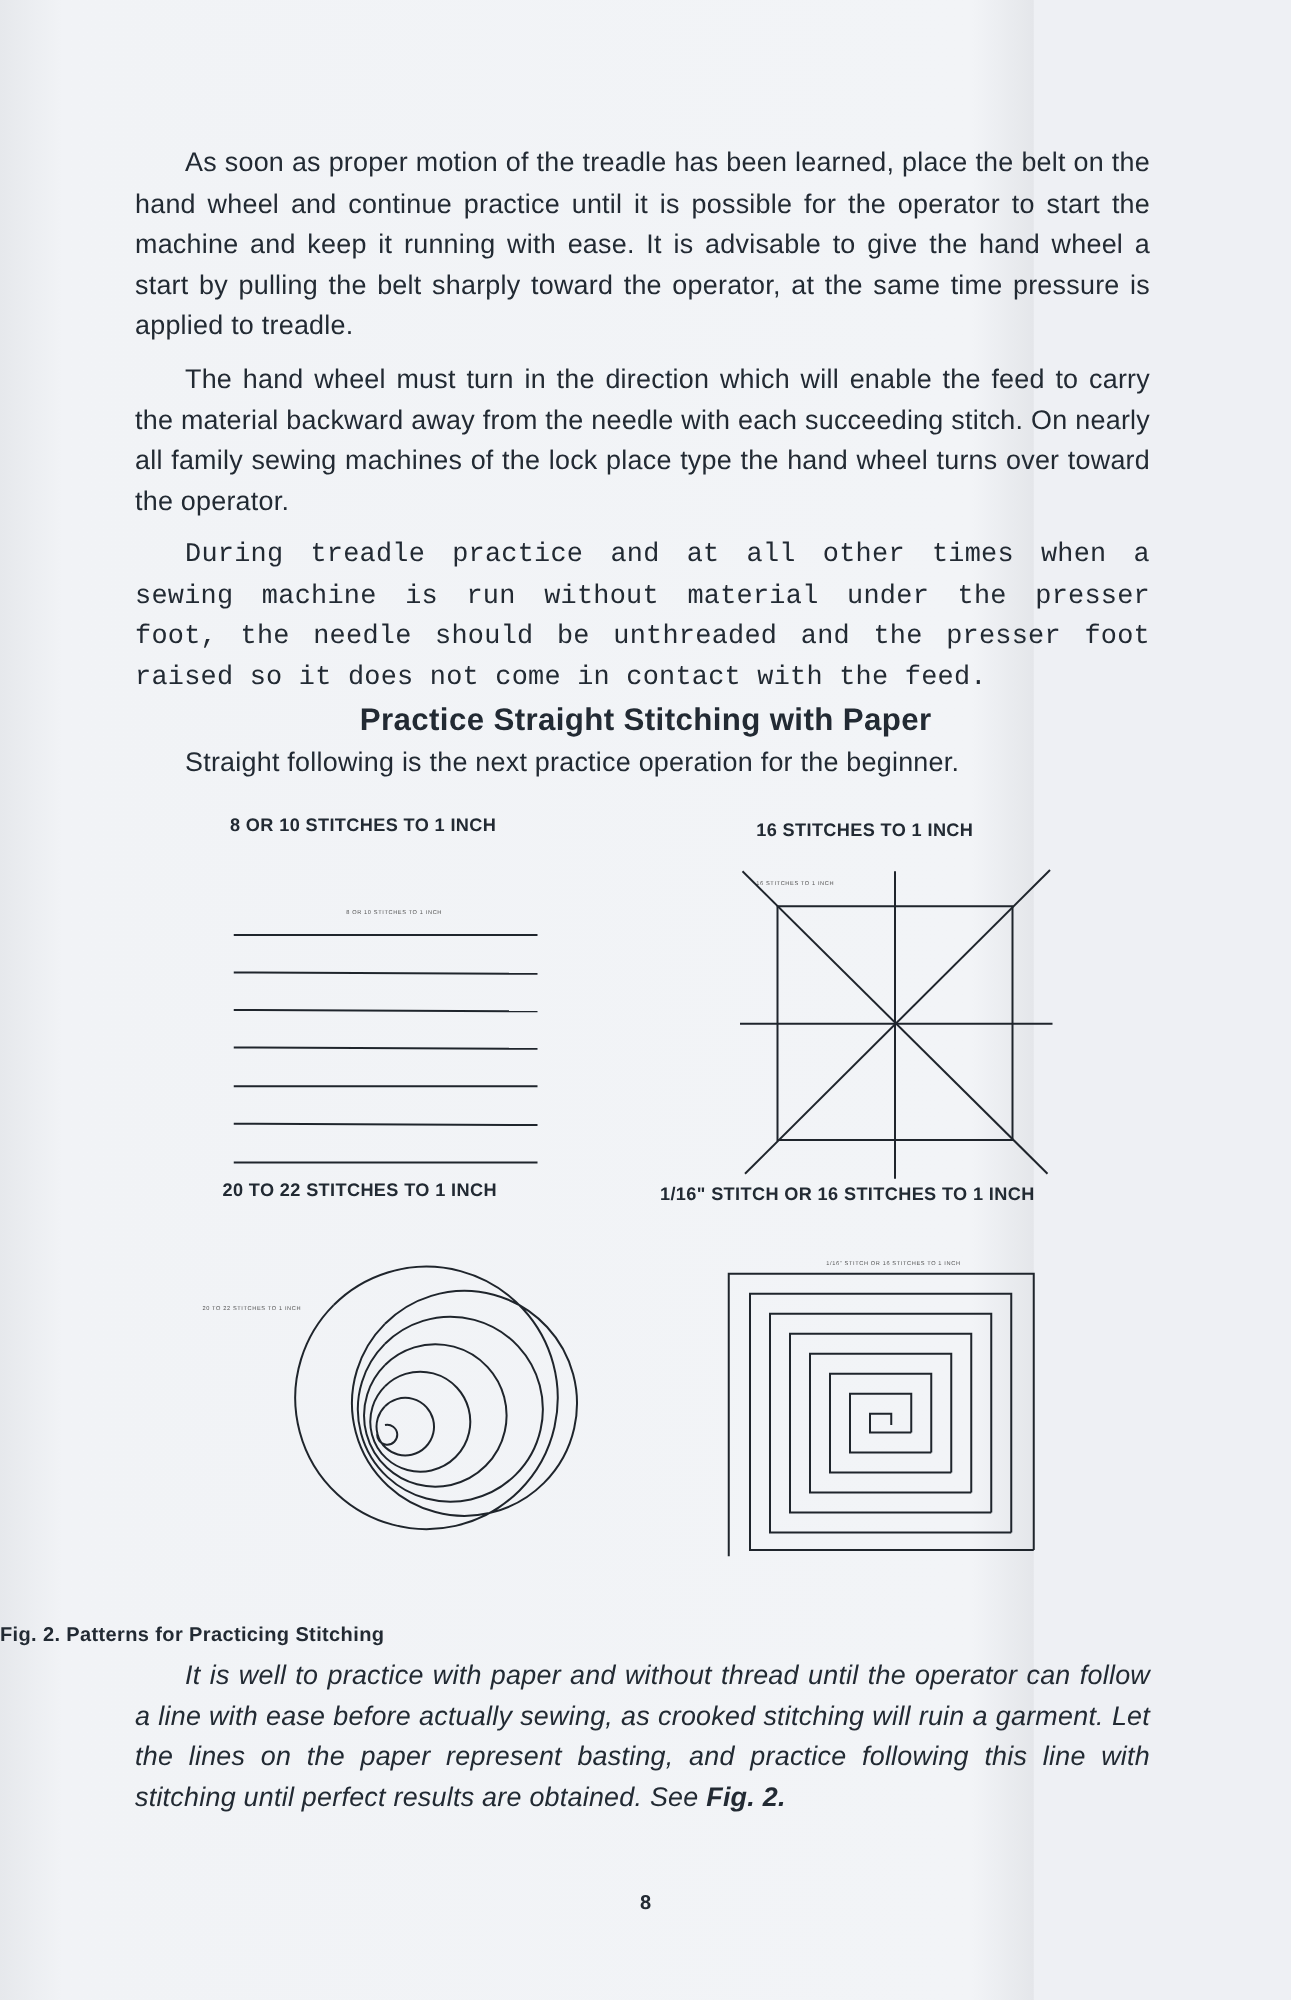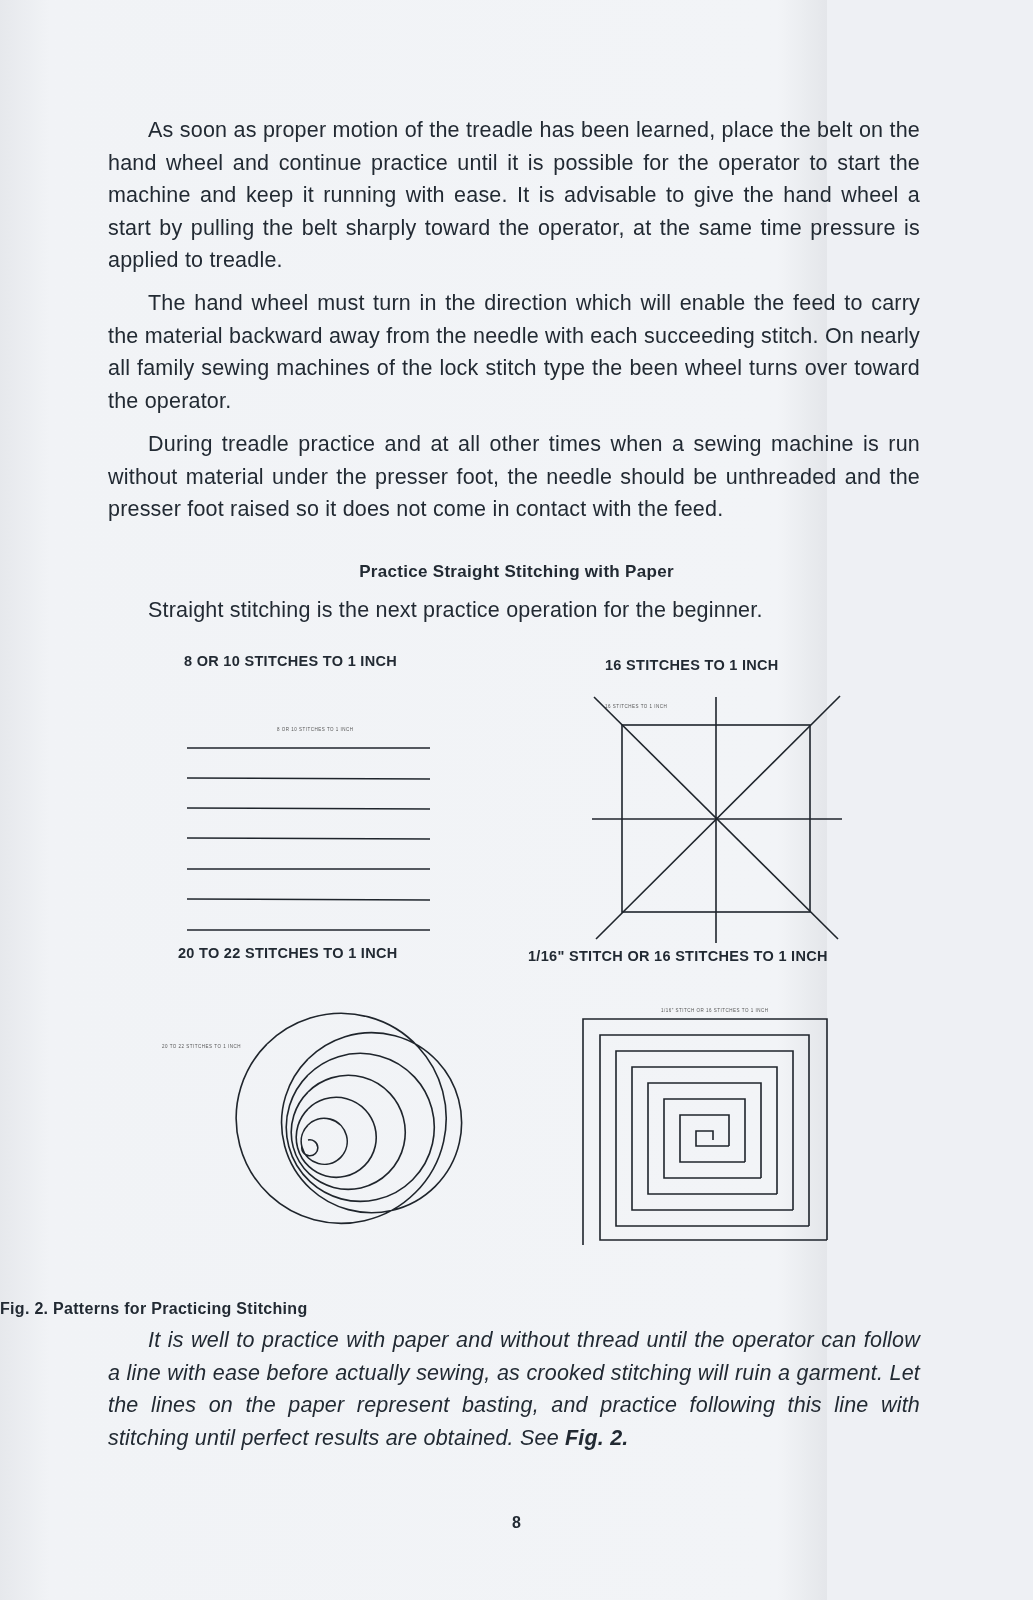--- a/index.html
+++ b/index.html
@@ -13,21 +13,21 @@
   .page { position:absolute; left:0; top:0; width:827px; height:1600px;
     background: linear-gradient(90deg,#e6e8ec 0%,#f1f3f6 6%,#f2f4f7 94%,#e4e6ea 100%); }
   .para {
     position:absolute; left:108px; width:812px;
     font-size:21.5px; line-height:32.5px; text-align:justify;
     letter-spacing:0.2px; margin:0;
   }
   .para .indent { display:inline-block; width:40px; }
   .heading {
     position:absolute; left:0; width:1033px; text-align:center;
-    top:562px; font-size:17px; font-weight:bold; letter-spacing:0.3px; margin:0;
+    top:562px; font-size:25px; font-weight:bold; letter-spacing:0.3px; margin:0;
   }
   .label {
     position:absolute; font-size:14.5px; font-weight:bold; letter-spacing:0.3px; white-space:nowrap;
   }
   .tiny {
     position:absolute; font-size:4.5px; color:#555; letter-spacing:0.5px; white-space:nowrap;
   }
   .caption {
     position:absolute; left:0; width:1033px; top:1300px;
     font-size:16px; font-weight:bold; letter-spacing:0.3px;
@@ -39,27 +39,27 @@
   svg.fig { position:absolute; overflow:visible; }
   svg.fig line, svg.fig path, svg.fig polyline, svg.fig rect { stroke:#1f252c; fill:none; stroke-width:1.6; }
 </style>
 </head>
 <body>
 
 <div class="page">
 
   <p class="para" style="top:114px;"><span class="indent"></span><span>As soon as proper motion of the treadle has been learned, place the belt on the hand wheel and continue practice until it is possible for the operator to start the machine and keep it running with ease.  It is advisable to give the hand wheel a start by pulling the belt sharply toward the operator, at the same time pressure is applied to treadle.</span></p>
 
-  <p class="para" style="top:287px;"><span class="indent"></span><span>The hand wheel must turn in the direction which will enable the feed to carry the material backward away from the needle with each succeeding stitch.  On nearly all family sewing machines of the lock stitch type the been wheel turns over toward the operator.</span></p>
+  <p class="para" style="top:287px;"><span class="indent"></span><span>The hand wheel must turn in the direction which will enable the feed to carry the material backward away from the needle with each succeeding stitch.  On nearly all family sewing machines of the lock place type the hand wheel turns over toward the operator.</span></p>
 
-  <p class="para" style="top:428px;"><span class="indent"></span><span>During treadle practice and at all other times when a sewing machine is run without material under the presser foot, the needle should be unthreaded and the presser foot raised so it does not come in contact with the feed.</span></p>
+  <p class="para" style="top:428px;font-family:Liberation Mono, monospace;"><span class="indent"></span><span>During treadle practice and at all other times when a sewing machine is run without material under the presser foot, the needle should be unthreaded and the presser foot raised so it does not come in contact with the feed.</span></p>
 
   <h2 class="heading">Practice Straight Stitching with Paper</h2>
 
-  <p class="para" style="top:594px;"><span class="indent"></span><span>Straight stitching is the next practice operation for the beginner.</span></p>
+  <p class="para" style="top:594px;"><span class="indent"></span><span>Straight following is the next practice operation for the beginner.</span></p>
 
   <div class="label" style="left:184px; top:653px;">8 OR 10 STITCHES TO 1 INCH</div>
   <div class="label" style="left:605px; top:657px;">16 STITCHES TO 1 INCH</div>
   <div class="label" style="left:178px; top:945px;">20 TO 22 STITCHES TO 1 INCH</div>
   <div class="label" style="left:528px; top:948px;">1/16" STITCH OR 16 STITCHES TO 1 INCH</div>
 
   <div class="tiny" style="left:277px; top:727px;">8 OR 10 STITCHES TO 1 INCH</div>
   <div class="tiny" style="left:605px; top:704px;">16 STITCHES TO 1 INCH</div>
   <div class="tiny" style="left:162px; top:1044px;">20 TO 22 STITCHES TO 1 INCH</div>
   <div class="tiny" style="left:661px; top:1008px;">1/16" STITCH OR 16 STITCHES TO 1 INCH</div>

